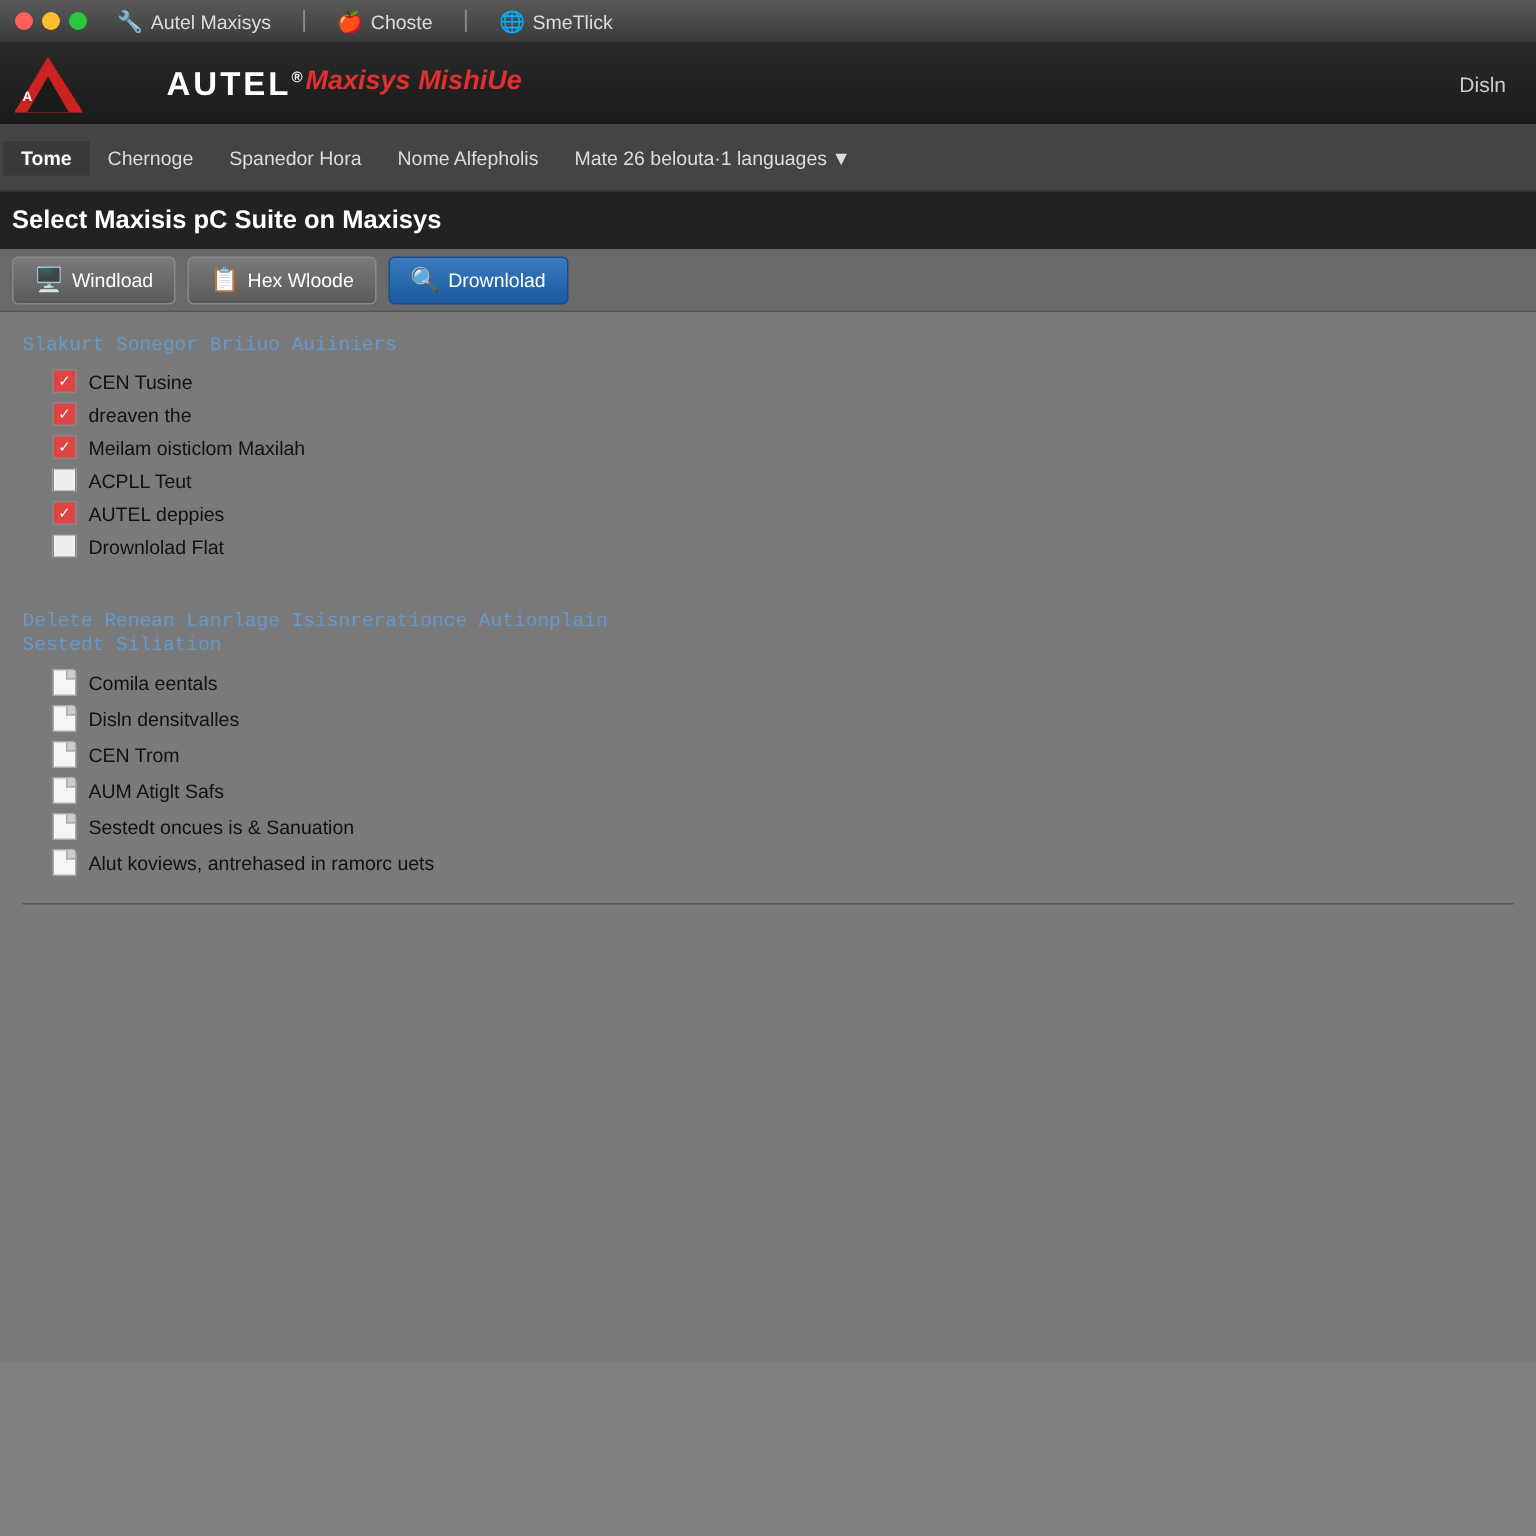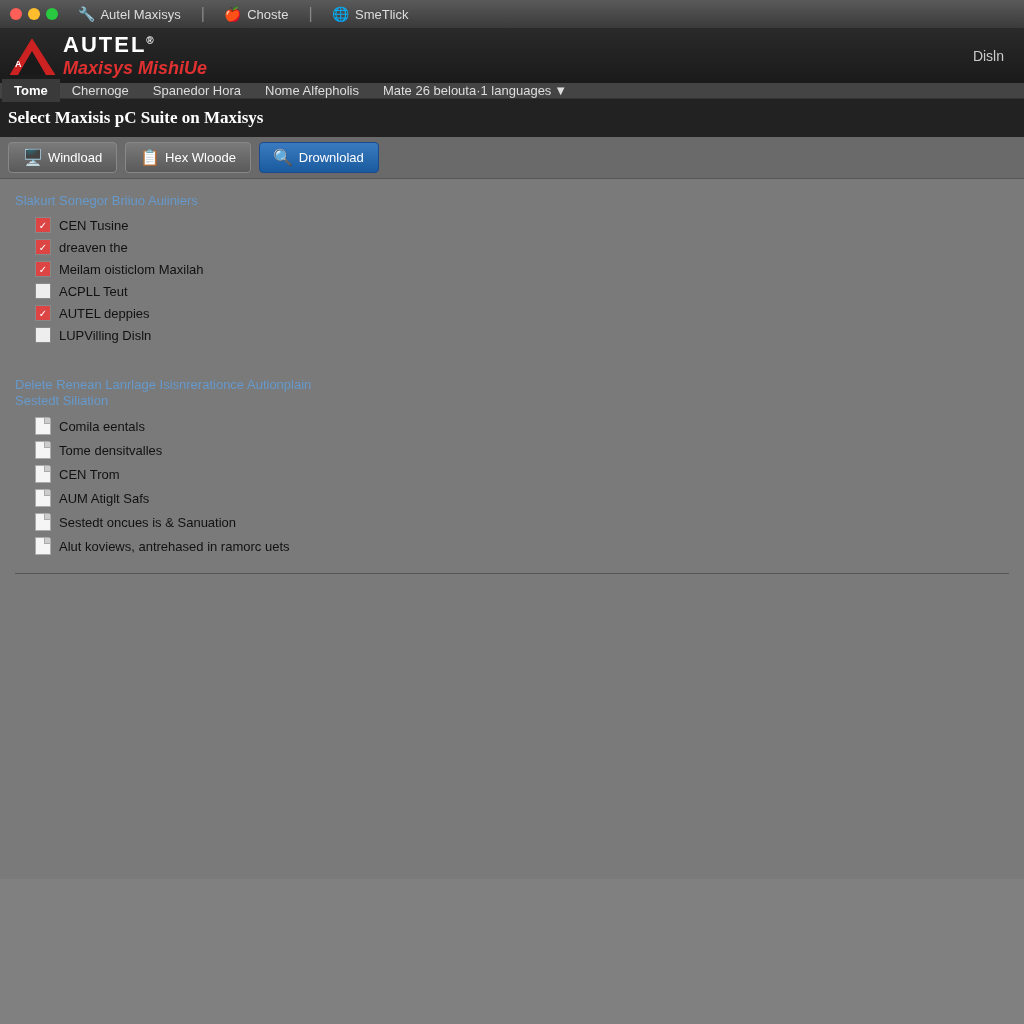--- a/index.html
+++ b/index.html
@@ -26,29 +26,29 @@
     
     .brand-bar {
       height: 55px;
       background: linear-gradient(to bottom, #2a2a2a, #1a1a1a);
       display: flex;
       align-items: center;
       padding: 0 10px;
       justify-content: space-between;
     }
     .brand-logo { display: flex; align-items: center; gap: 8px; }
-    .logo-text { display: flex; flex-direction: column; }
+    .logo-text { display: flex; flex-direction: row; margin-left: 48px; }
     .logo-autel { color: white; font-size: 22px; font-weight: bold; letter-spacing: 2px; }
     .logo-autel sup { font-size: 10px; }
     .logo-sub { color: #e03030; font-size: 18px; font-style: italic; font-weight: bold; }
     .brand-right { color: #ccc; font-size: 14px; margin-right: 10px; }
 
     
     .nav-bar {
-      height: 16px;
+      height: 45px;
       background: #444;
       display: flex;
       align-items: center;
       padding: 0 2px;
       border-bottom: 1px solid #333;
     }
     .nav-item {
       color: #ddd;
       font-size: 13px;
       padding: 4px 12px;
@@ -58,21 +58,20 @@
     .nav-item.active { color: white; font-weight: bold; background: #3a3a3a; }
     .nav-dropdown { display: flex; align-items: center; gap: 3px; }
 
     
     .page-title-bar {
       height: 38px;
       background: #222;
       display: flex;
       align-items: center;
       padding: 16px 8px;
-      font-family: Liberation Serif, serif;
     }
     .page-title-text { color: white; font-size: 17px; font-weight: bold; }
 
     
     .toolbar {
       height: 42px;
       background: #6a6a6a;
       display: flex;
       align-items: center;
       padding: 0 8px;
@@ -105,20 +104,21 @@
 
     
     .section-link {
       color: #6699cc;
       font-size: 13px;
       cursor: pointer;
       text-decoration: none;
       display: block;
       margin-bottom: 6px;
       margin-top: 4px;
+      font-family: Liberation Mono, monospace;
     }
 
     
     .list-item {
       display: flex;
       align-items: center;
       gap: 8px;
       padding: 3px 4px 3px 20px;
       color: #111;
       font-size: 13px;
@@ -268,39 +268,39 @@
     <div class="list-item">
       <div class="checkbox-unchecked"></div>
       <span>ACPLL Teut</span>
     </div>
     <div class="list-item">
       <div class="checkbox-checked">✓</div>
       <span>AUTEL deppies</span>
     </div>
     <div class="list-item">
       <div class="checkbox-unchecked"></div>
-      <span>LUPVilling Disln</span>
+      <span>Drownlolad Flat</span>
     </div>
   </div>
 
   <div class="section-divider"></div>
 
   <div class="delete-links">
     <a class="section-link" style="margin-bottom:1px;margin-top:25px;">Delete Renean Lanrlage Isisnrerationce Autionplain</a>
     <a class="section-link" style="margin-top:1px;">Sestedt Siliation</a>
   </div>
 
   <div>
     <div class="list-item">
       <div class="file-icon"></div>
       <span>Comila eentals</span>
     </div>
     <div class="list-item">
       <div class="file-icon"></div>
-      <span>Tome densitvalles</span>
+      <span>Disln densitvalles</span>
     </div>
     <div class="list-item">
       <div class="file-icon"></div>
       <span>CEN Trom</span>
     </div>
     <div class="list-item">
       <div class="file-icon"></div>
       <span>AUM Atiglt Safs</span>
     </div>
     <div class="list-item">

